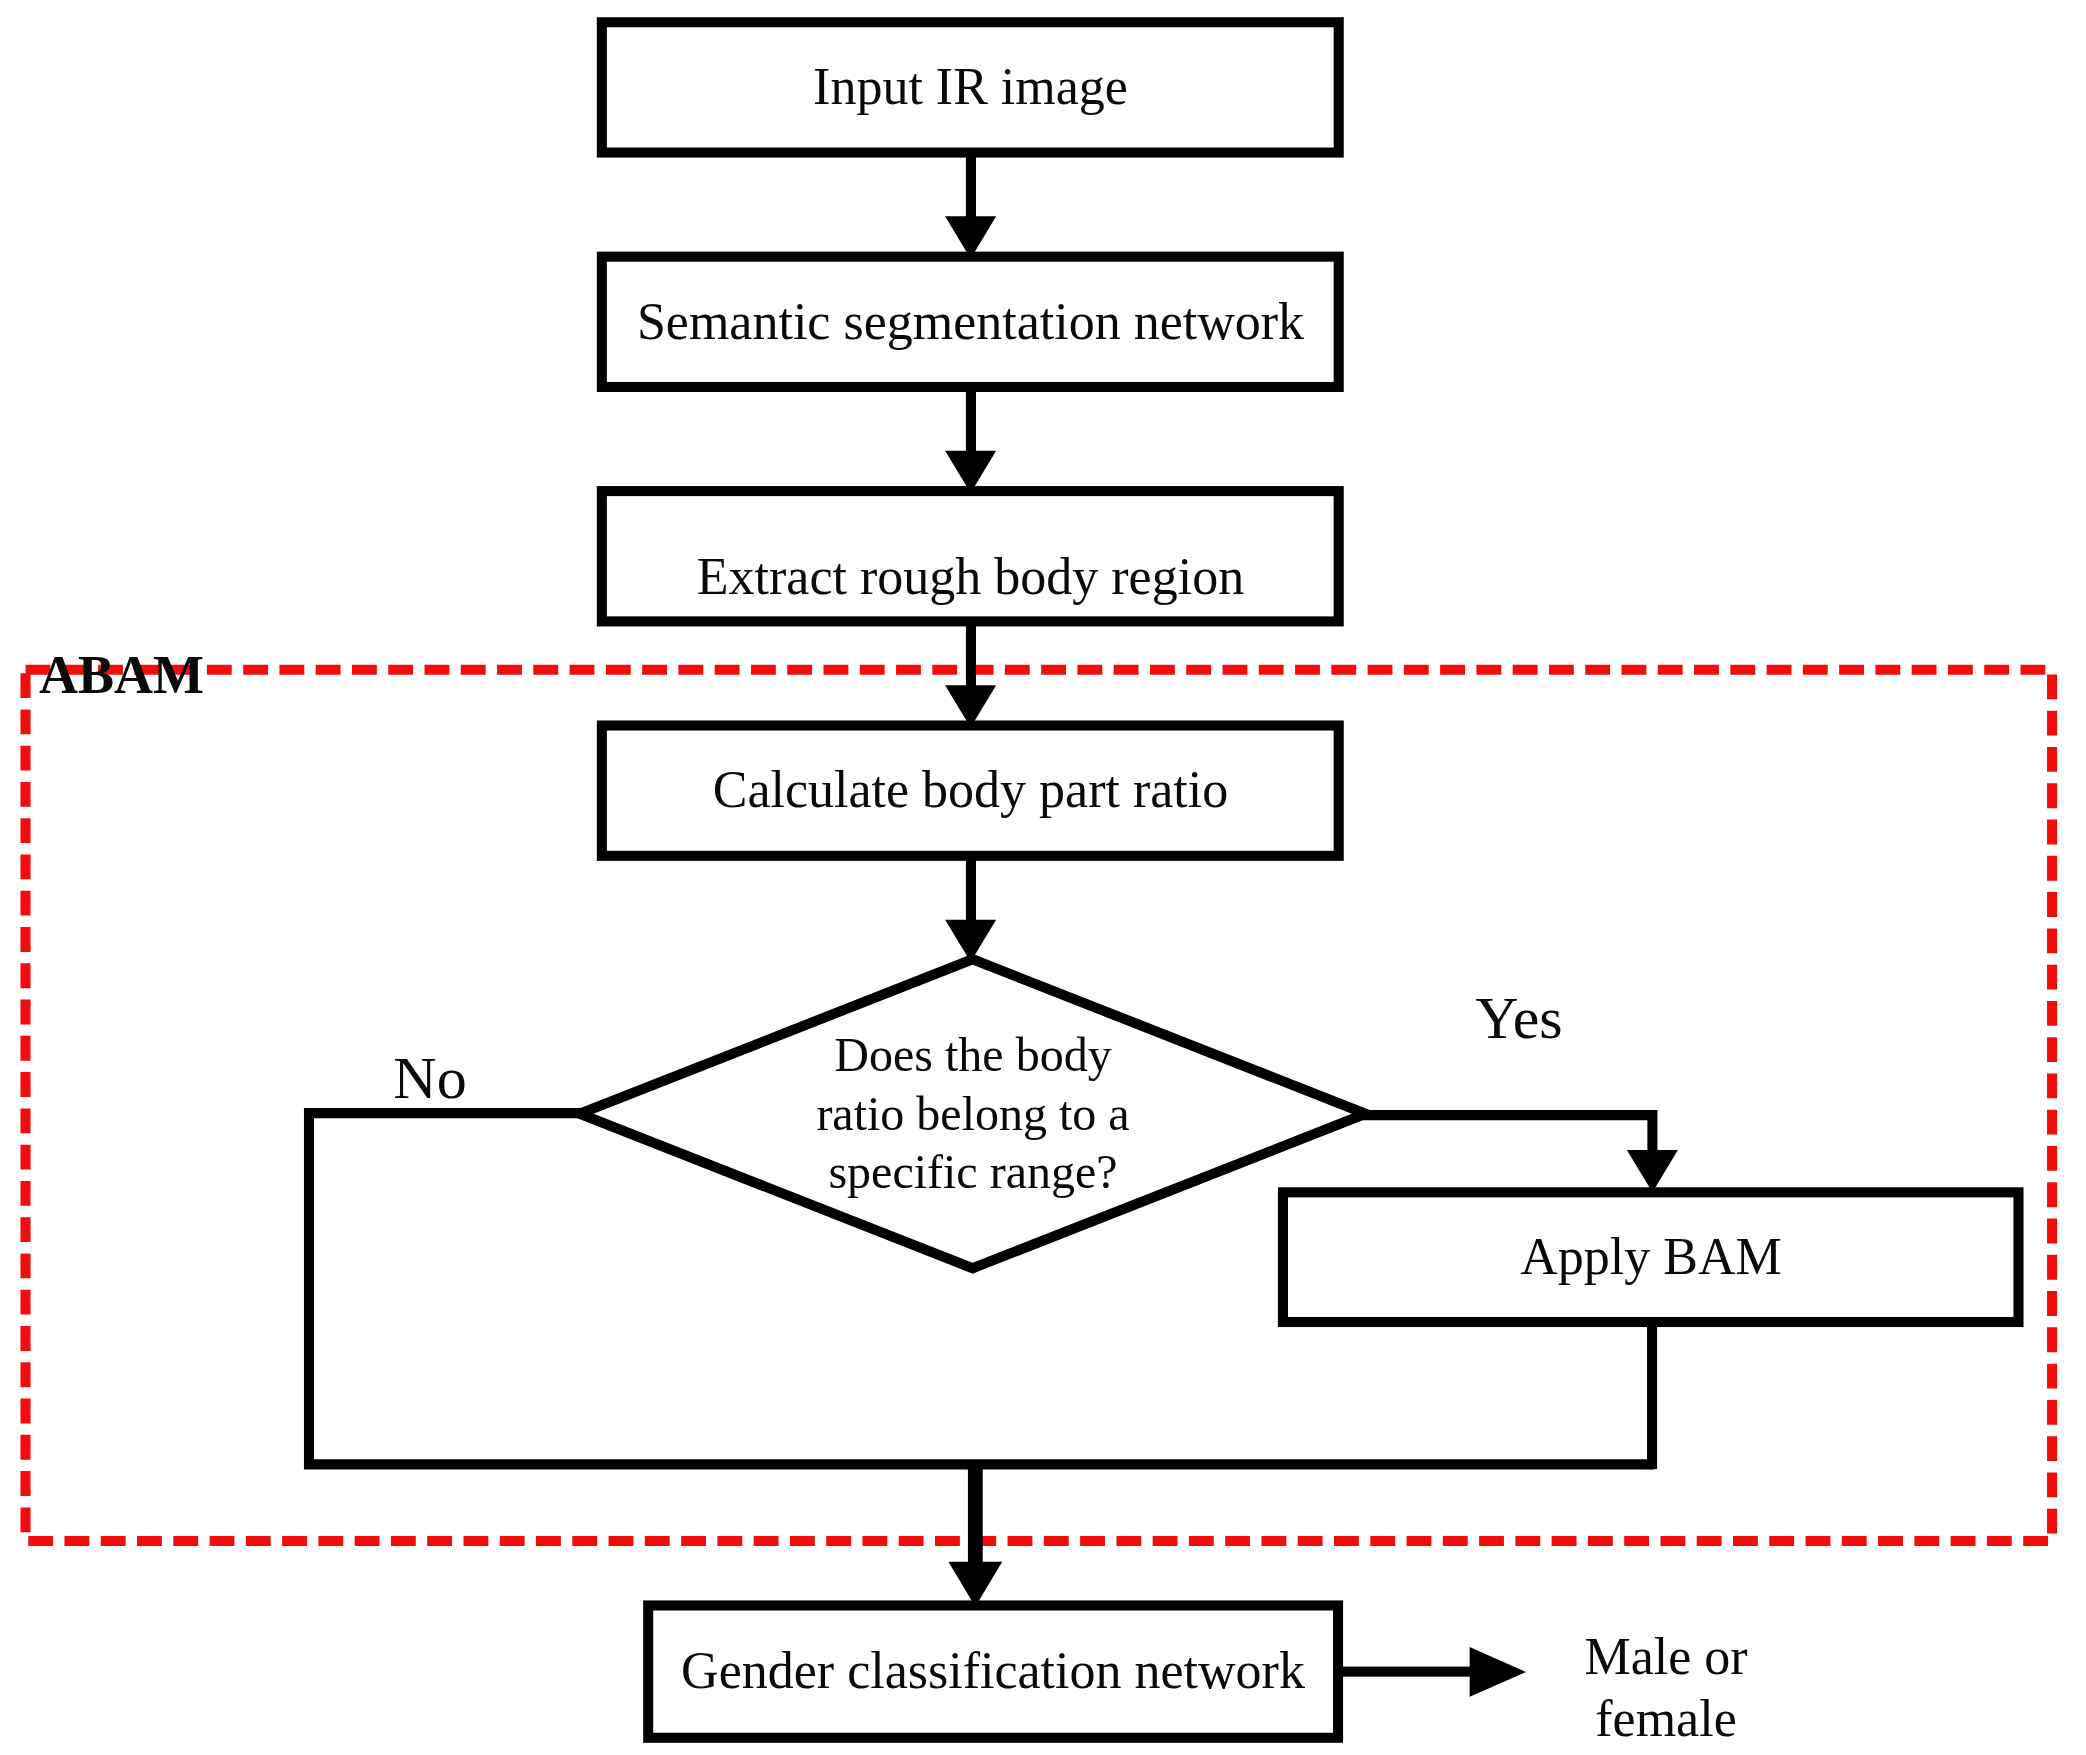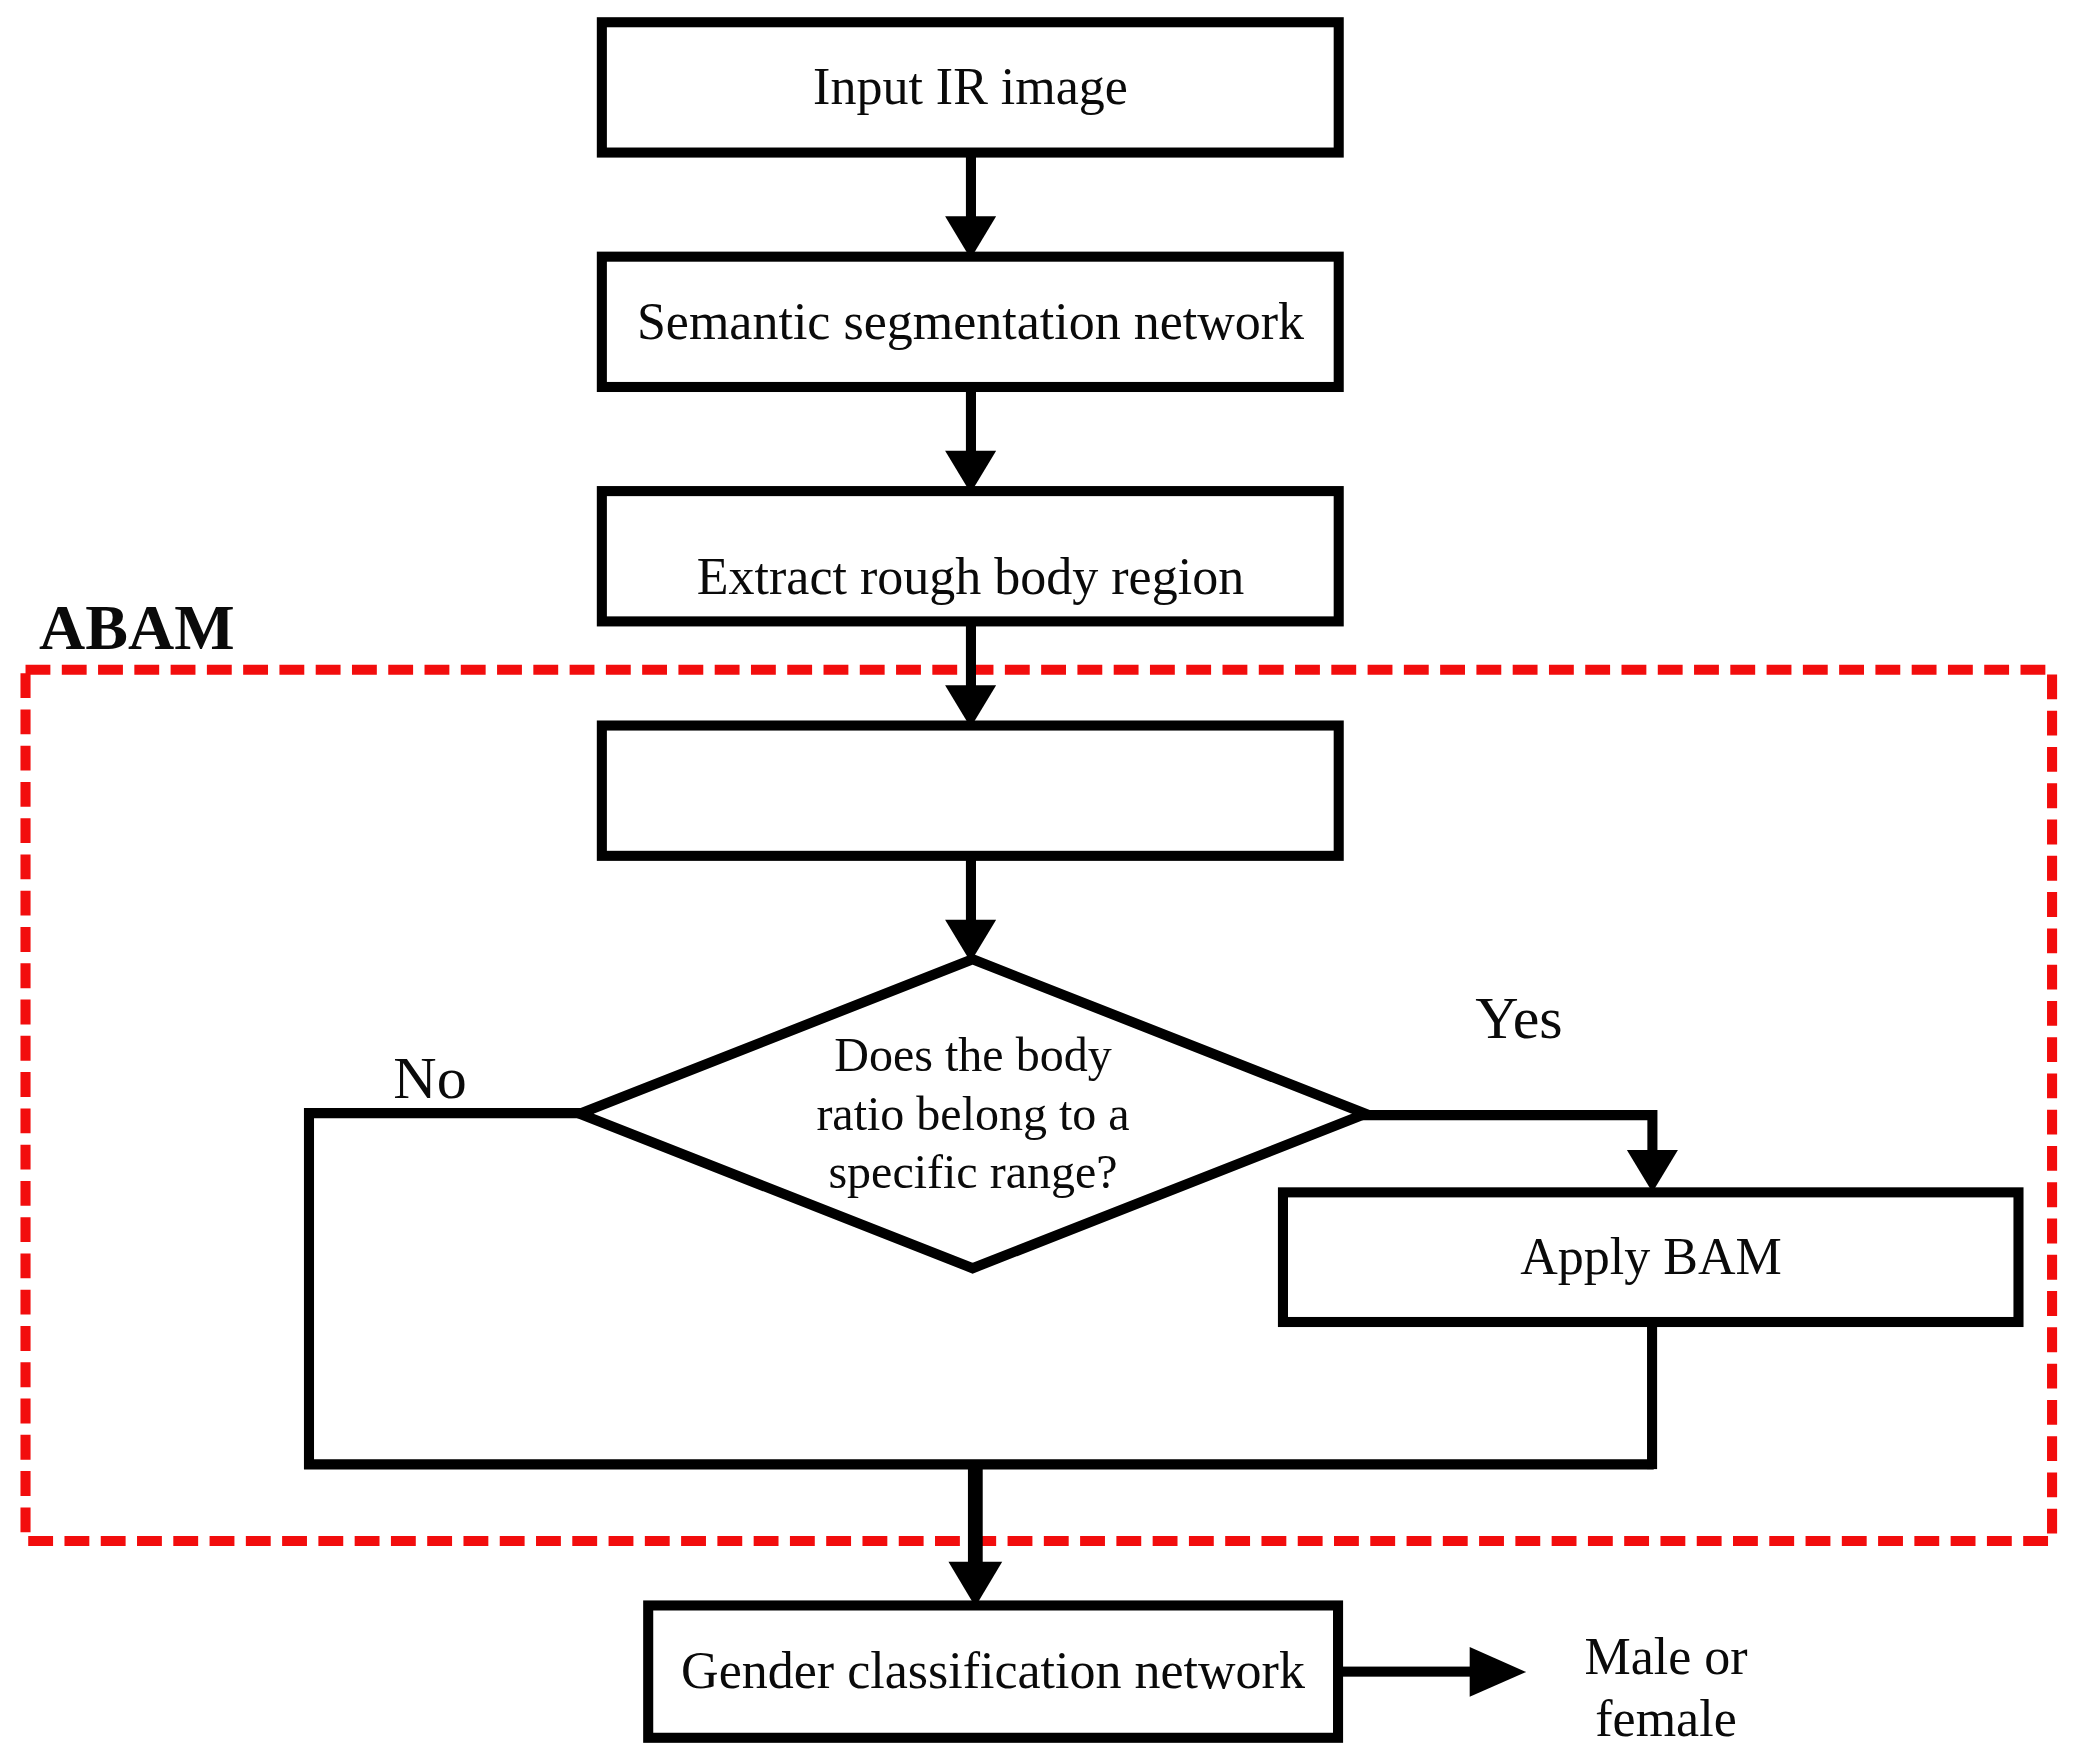--- a/index.html
+++ b/index.html
@@ -44,22 +44,23 @@
     position: absolute;
     display: flex;
     align-items: center;
     justify-content: center;
     font-size: 60px;
   }
   .region-label {
     position: absolute;
     display: flex;
     align-items: flex-end;
-    font-size: 64px;
+    font-size: 54px;
     font-weight: bold;
+    margin-top: 41px;
   }
   .output-label {
     position: absolute;
     display: flex;
     align-items: center;
     justify-content: center;
     text-align: center;
     font-size: 52px;
     line-height: 1.18;
     white-space: normal;
@@ -109,20 +110,21 @@
 
     <polygon points="1448,1428 2033,1658 1448,1888 863,1658" fill="#fff" stroke="#000" stroke-width="15"></polygon>
   </svg>
 
   <div class="node-text" style="left:602px; top:22px; width:737px; height:130px;">Input IR image</div>
 
   <div class="node-text" style="left:602px; top:257px; width:737px; height:130px;">Semantic segmentation network</div>
 
   <div class="node-text" style="left:602px; top:512px; width:737px; height:130px;">Extract rough body region</div>
 
+  <div class="node-text" style="left:602px; top:725px; width:737px; height:130px;">Calculate body part ratio</div>
 
   <div class="decision-text" style="left:785px; top:1020px; width:376px; height:188px;">Does the body ratio belong to a specific range?</div>
 
   <div class="node-text" style="left:648px; top:1605px; width:690px; height:132px;">Gender classification network</div>
 
   <div class="node-text" style="left:1283px; top:1192px; width:736px; height:130px;">Apply BAM</div>
 
   <div class="region-label" style="left:39px; top:605px; width:269px; height:60px;">ABAM</div>
 
   <div class="edge-label" style="left:363px; top:1048px; width:134px; height:60px;">No</div>

